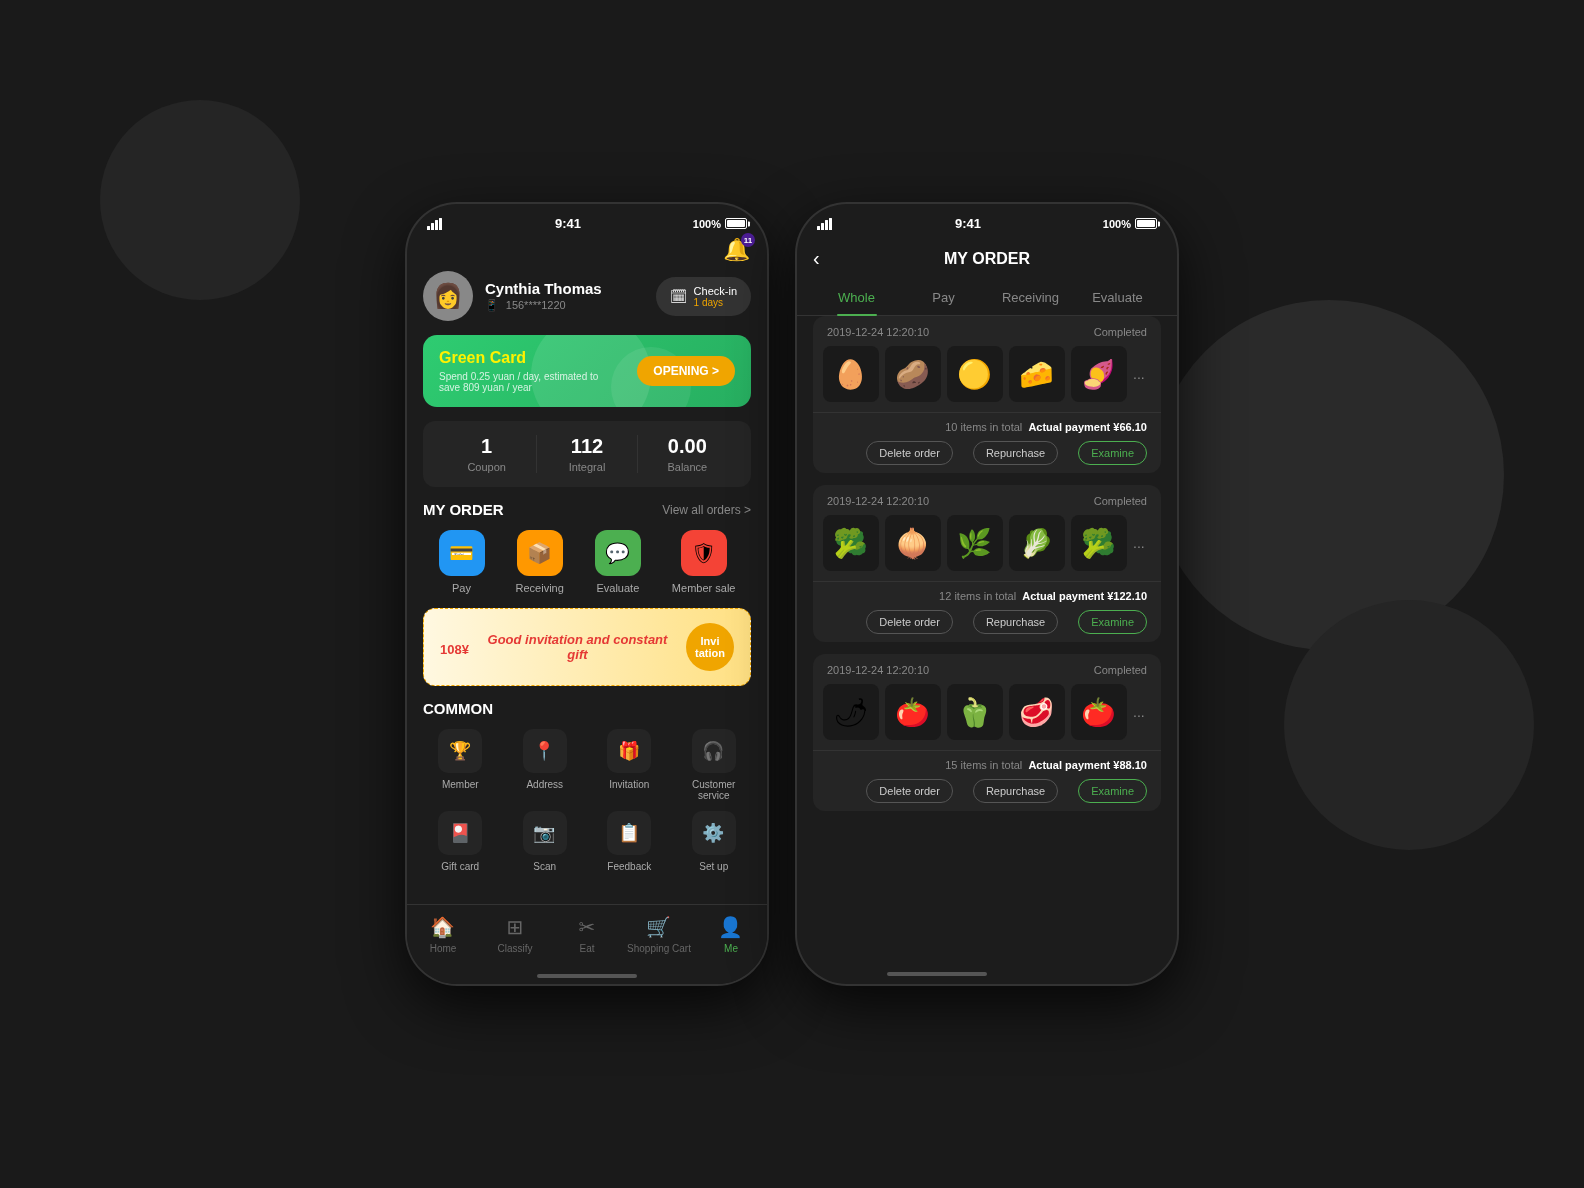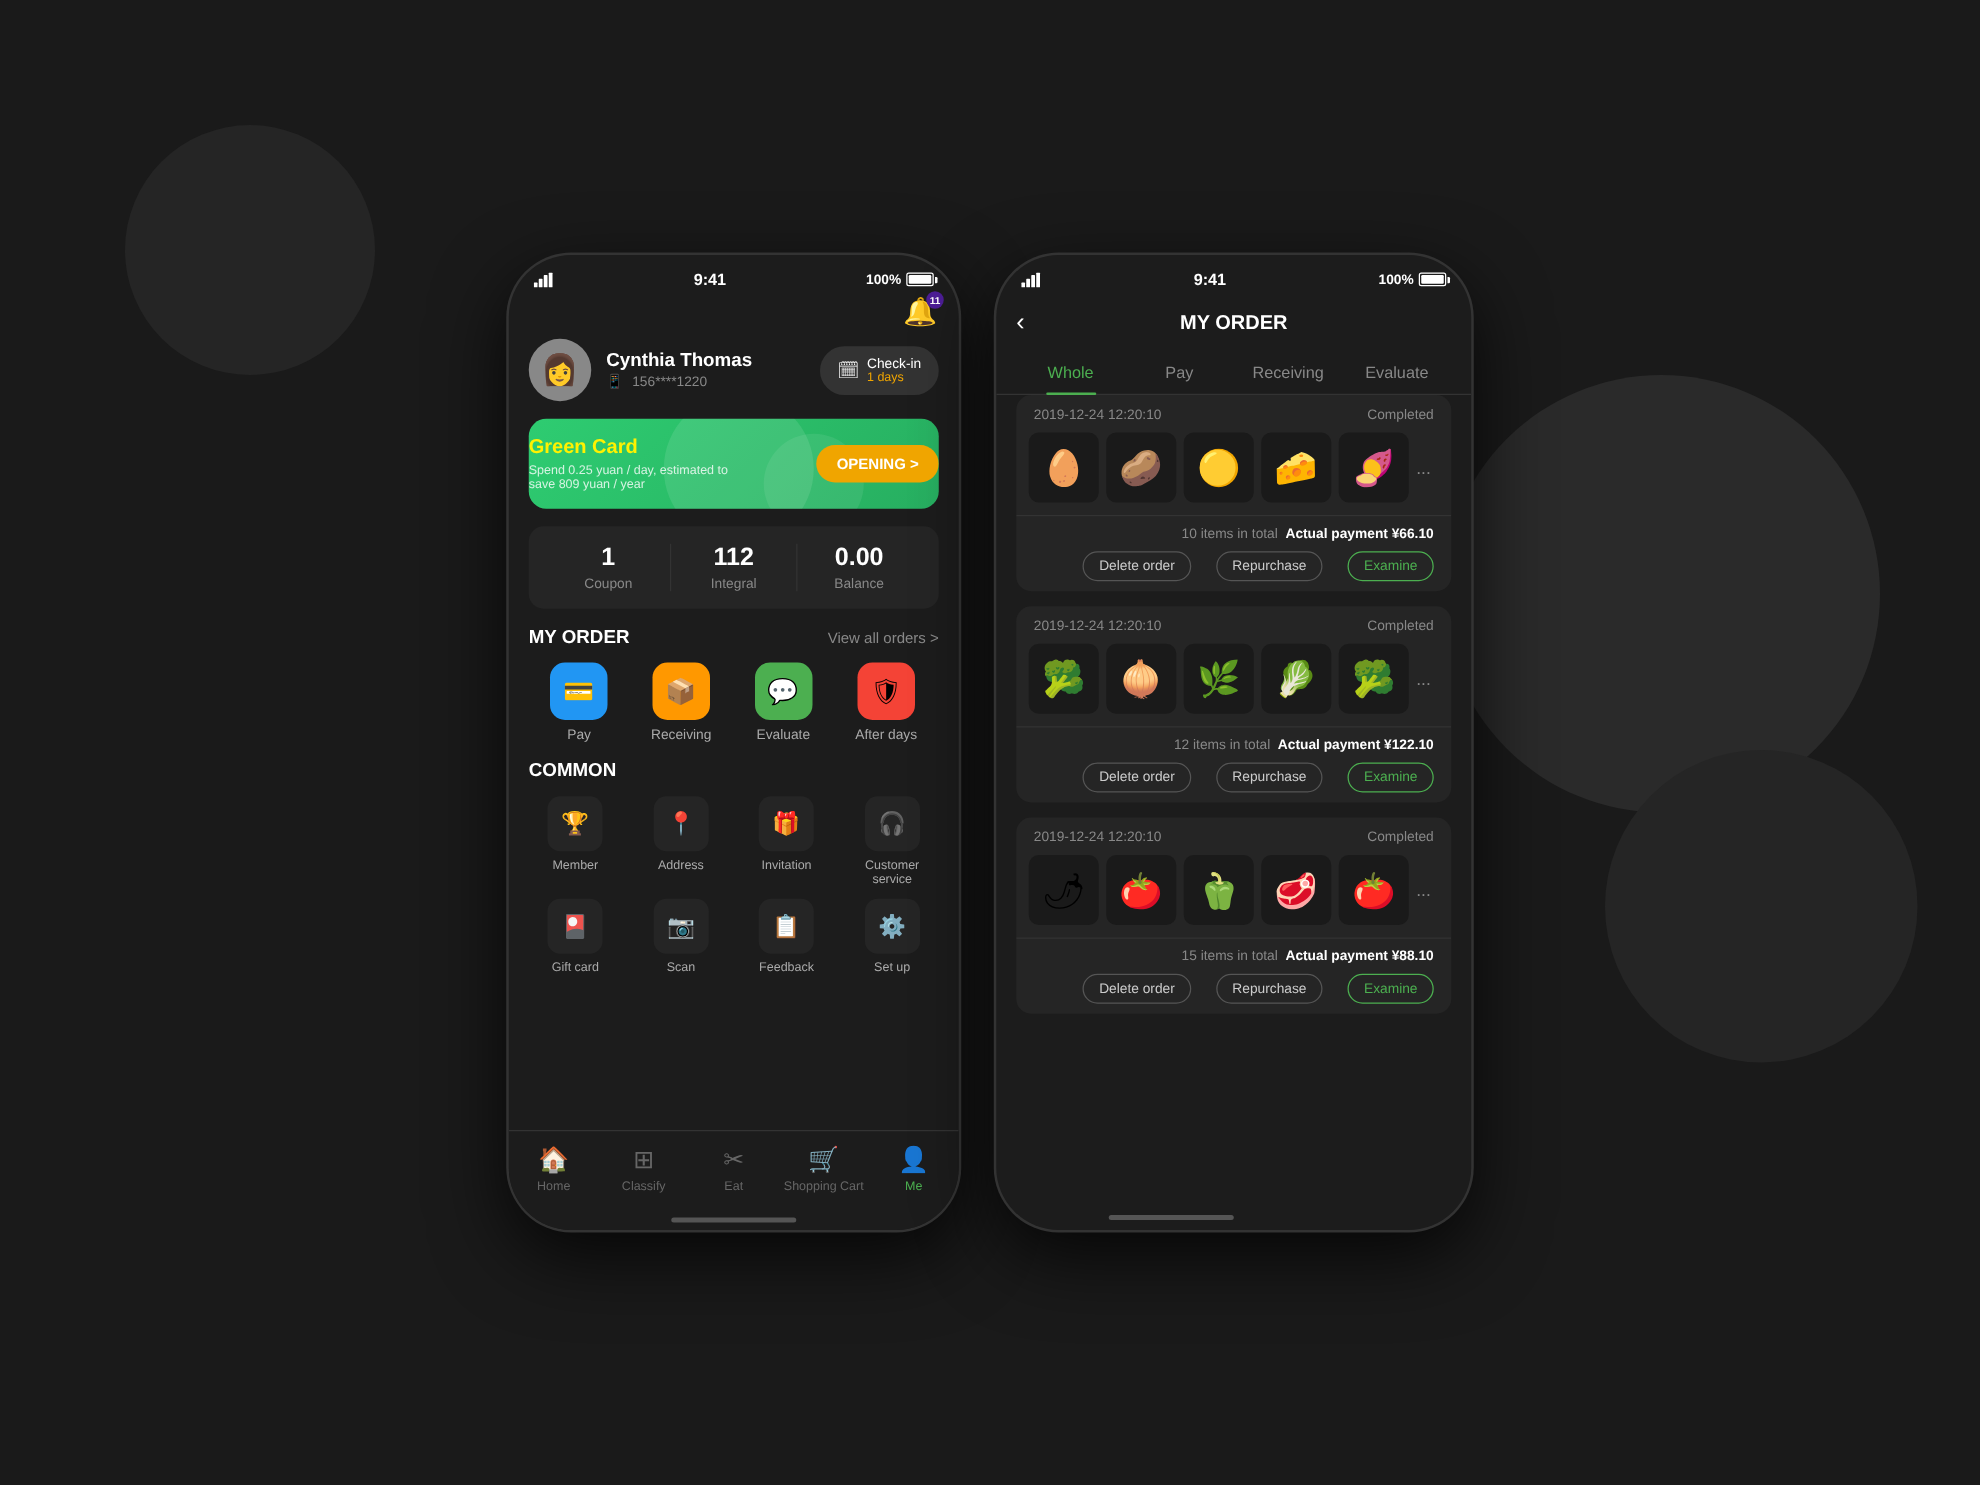--- a/index.html
+++ b/index.html
@@ -136,21 +136,21 @@
       color: white;
       font-size: 11px;
     }
     .checkin-icon { font-size: 14px; }
     .checkin-days { color: #f0a500; font-size: 10px; }
 
     
     .green-card {
       background: linear-gradient(135deg, #2ecc71, #27ae60);
       border-radius: 14px;
-      padding: 14px 0;
+      padding: 14px 16px;
       margin: 0 0 14px 0;
       display: flex;
       align-items: center;
       justify-content: space-between;
       position: relative;
       overflow: hidden;
     }
     .green-card::before {
       content: '';
       position: absolute;
@@ -540,25 +540,34 @@
         <div class="order-item">
           <div class="order-icon-box icon-orange">📦</div>
           <div class="order-label">Receiving</div>
         </div>
         <div class="order-item">
           <div class="order-icon-box icon-green">💬</div>
           <div class="order-label">Evaluate</div>
         </div>
         <div class="order-item">
           <div class="order-icon-box icon-red">🛡</div>
-          <div class="order-label">After days</div>
-        </div>
-      </div>
-    </div>
-
+          <div class="order-label">Member sale</div>
+        </div>
+      </div>
+    </div>
+
+    <div style="padding: 0 16px;">
+      <div class="invite-banner">
+        <div class="invite-amount">
+          <span>108</span><span style="font-size:13px;">¥</span>
+        </div>
+        <div class="invite-text">Good invitation and constant gift</div>
+        <div class="invite-badge">Invi<br>tation</div>
+      </div>
+    </div>
 
     <div style="padding: 0 16px;">
       <div class="section-header">
         <span class="section-title">COMMON</span>
       </div>
       <div class="common-grid">
         <div class="common-item">
           <div class="common-icon">🏆</div>
           <div class="common-label">Member</div>
         </div>

